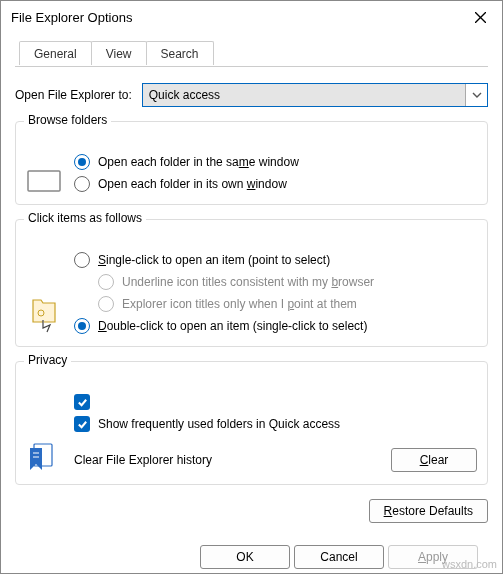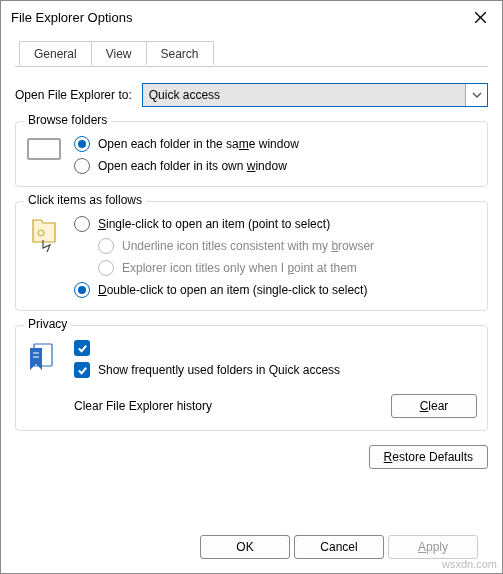--- a/index.html
+++ b/index.html
@@ -20,21 +20,21 @@
 .tab.active::after { content:""; position:absolute; left:0; right:0; bottom:-1px; height:1px; background:#fff; }
 
 .row { display: flex; align-items: center; margin-top: 16px; gap: 10px; }
 .label { white-space: nowrap; }
 .combo { flex: 1; height: 24px; border: 1px solid #0067c0; display: flex; align-items: center; }
 .combo-text { flex: 1; padding: 0 6px; background: #e5e5e5; height: 100%; display:flex; align-items:center; }
 .combo-btn { width: 22px; height: 100%; border-left: 1px solid #aaa; display:flex; align-items:center; justify-content:center; }
 
 .groupbox { border: 1px solid #ddd; border-radius: 4px; margin-top: 14px; padding: 10px 10px 12px 10px; position: relative; }
 .groupbox .legend { position: absolute; top: -9px; left: 8px; background: #fff; padding: 0 4px; font-size: 12px; }
-.gb-body { display: flex; gap: 12px; align-items: flex-start; margin-top: 4px; }
+.gb-body { display: flex; gap: 12px; align-items: flex-end; margin-top: 22px; }
 .gb-icon { width: 36px; display:flex; justify-content:center; margin-top: 2px;}
 .options { flex: 1; display: flex; flex-direction: column; gap: 6px; }
 
 .radio { display: flex; align-items: center; gap: 8px; cursor: pointer; }
 .radio.disabled { color: #888; cursor: default; }
 .radio .circ { width: 16px; height: 16px; border-radius: 50%; border: 1.5px solid #666; display:flex; align-items:center; justify-content:center; flex-shrink:0; }
 .radio.disabled .circ { border-color: #bbb; }
 .radio.selected .circ { border-color: #0067c0; }
 .radio.selected .circ::after { content:""; width:8px; height:8px; border-radius:50%; background:#0067c0; }
 .radio.indent { margin-left: 24px; }

